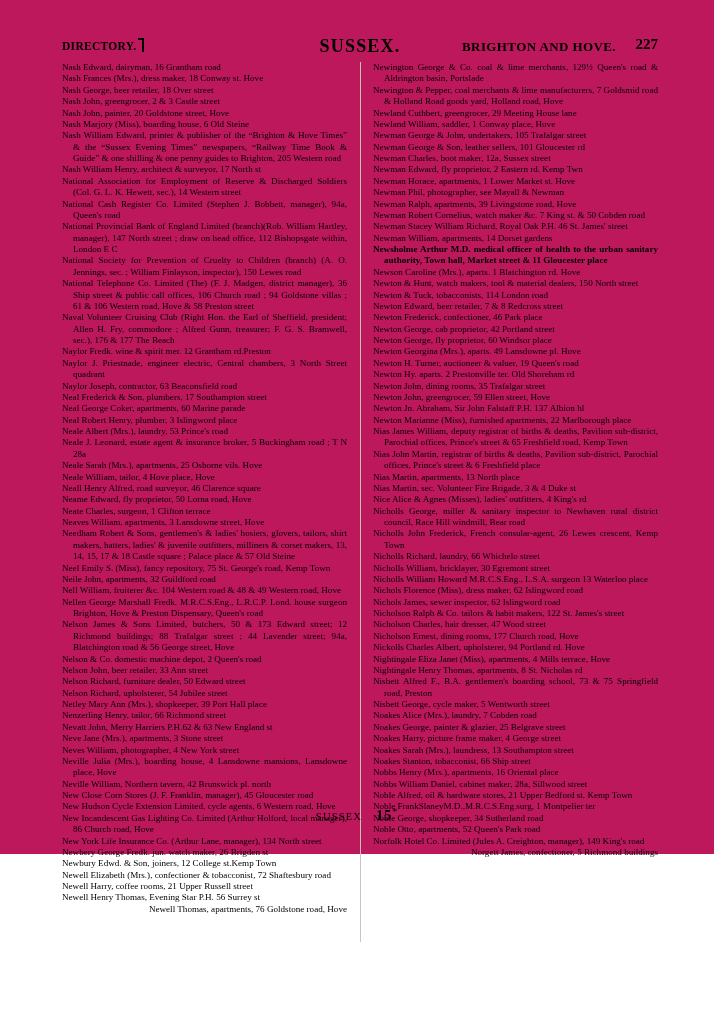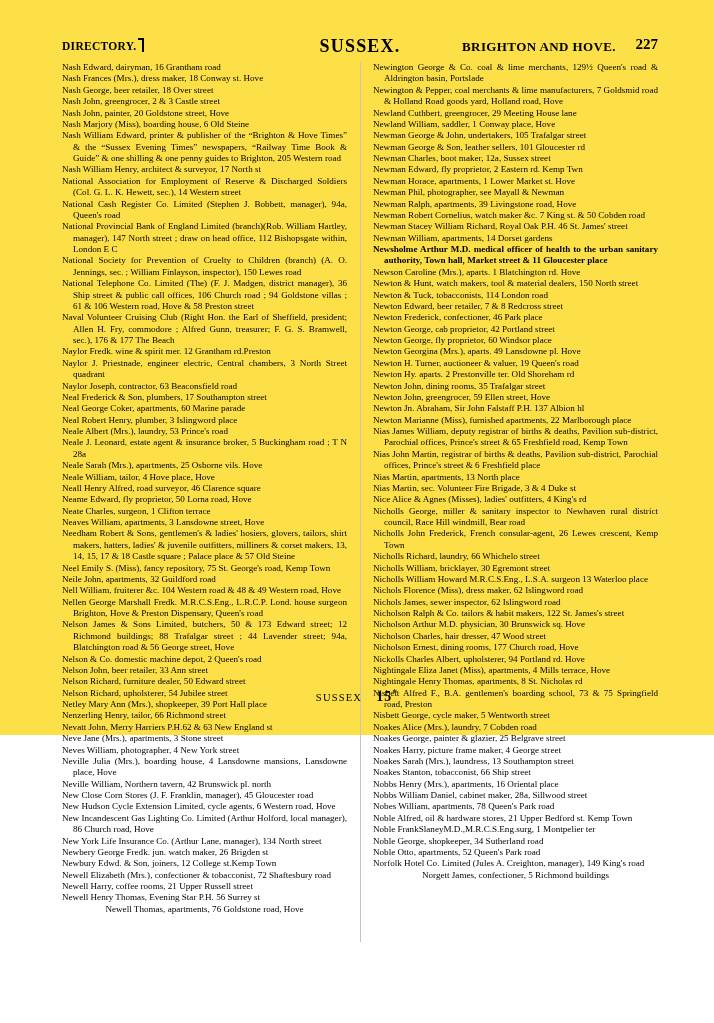--- a/index.html
+++ b/index.html
@@ -13,22 +13,22 @@
     font-family: "Liberation Serif", "DejaVu Serif", serif;
     color: #000000;
     position: relative;
     overflow: hidden;
   }
 
   .page {
     position: absolute;
     left: 0; top: 0;
     width: 714px;
-    height: 735px;
-    background: #fde047;
+    height: 854px;
+    background: #be185d;
   }
 
   
   .running-head {
     position: absolute;
     left: 62px;
     top: 36px;
     width: 596px;
     height: 22px;
   }
@@ -106,21 +106,21 @@
     height: 880px;
     background: #c9c5bd;
   }
 
   .entry {
     margin: 0;
     padding: 0 0 0 11px;
     text-indent: -11px;
     text-align: justify;
   }
-  .entry:last-child { text-align: center; }
+  .entry:last-child { text-align: right; }
   .entry.bold { font-weight: bold; }
 
   
   .footer-sig {
     position: absolute;
     left: 0;
     right: 0;
     bottom: 30px;
     text-align: center;
     font-size: 11px;
@@ -249,36 +249,34 @@
         <p class="entry">Nias Martin, sec. Volunteer Fire Brigade, 3 &amp; 4 Duke st</p>
         <p class="entry">Nice Alice &amp; Agnes (Misses), ladies' outfitters, 4 King's rd</p>
         <p class="entry">Nicholls George, miller &amp; sanitary inspector to Newhaven rural district council, Race Hill windmill, Bear road</p>
         <p class="entry">Nicholls John Frederick, French consular-agent, 26 Lewes crescent, Kemp Town</p>
         <p class="entry">Nicholls Richard, laundry, 66 Whichelo street</p>
         <p class="entry">Nicholls William, bricklayer, 30 Egremont street</p>
         <p class="entry">Nicholls William Howard M.R.C.S.Eng., L.S.A. surgeon 13 Waterloo place</p>
         <p class="entry">Nichols Florence (Miss), dress maker, 62 Islingword road</p>
         <p class="entry">Nichols James, sewer inspector, 62 Islingword road</p>
         <p class="entry">Nicholson Ralph &amp; Co. tailors &amp; habit makers, 122 St. James's street</p>
-        <p class="entry">Nicholson Arthur M.D. physician, 30 Brunswick sq. Hove</p>
         <p class="entry">Nicholson Charles, hair dresser, 47 Wood street</p>
         <p class="entry">Nicholson Ernest, dining rooms, 177 Church road, Hove</p>
         <p class="entry">Nickolls Charles Albert, upholsterer, 94 Portland rd. Hove</p>
         <p class="entry">Nightingale Eliza Janet (Miss), apartments, 4 Mills terrace, Hove</p>
         <p class="entry">Nightingale Henry Thomas, apartments, 8 St. Nicholas rd</p>
         <p class="entry">Nisbett Alfred F., B.A. gentlemen's boarding school, 73 &amp; 75 Springfield road, Preston</p>
         <p class="entry">Nisbett George, cycle maker, 5 Wentworth street</p>
         <p class="entry">Noakes Alice (Mrs.), laundry, 7 Cobden road</p>
         <p class="entry">Noakes George, painter &amp; glazier, 25 Belgrave street</p>
         <p class="entry">Noakes Harry, picture frame maker, 4 George street</p>
         <p class="entry">Noakes Sarah (Mrs.), laundress, 13 Southampton street</p>
         <p class="entry">Noakes Stanton, tobacconist, 66 Ship street</p>
         <p class="entry">Nobbs Henry (Mrs.), apartments, 16 Oriental place</p>
         <p class="entry">Nobbs William Daniel, cabinet maker, 28a, Sillwood street</p>
-        <p class="entry">Nobes William, apartments, 78 Queen's Park road</p>
         <p class="entry">Noble Alfred, oil &amp; hardware stores, 21 Upper Bedford st. Kemp Town</p>
         <p class="entry">Noble FrankSlaneyM.D.,M.R.C.S.Eng.surg, 1 Montpelier ter</p>
         <p class="entry">Noble George, shopkeeper, 34 Sutherland road</p>
         <p class="entry">Noble Otto, apartments, 52 Queen's Park road</p>
         <p class="entry">Norfolk Hotel Co. Limited (Jules A. Creighton, manager), 149 King's road</p>
         <p class="entry">Norgett James, confectioner, 5 Richmond buildings</p>
       </div>
   </div>
 
   <div class="footer-sig">

